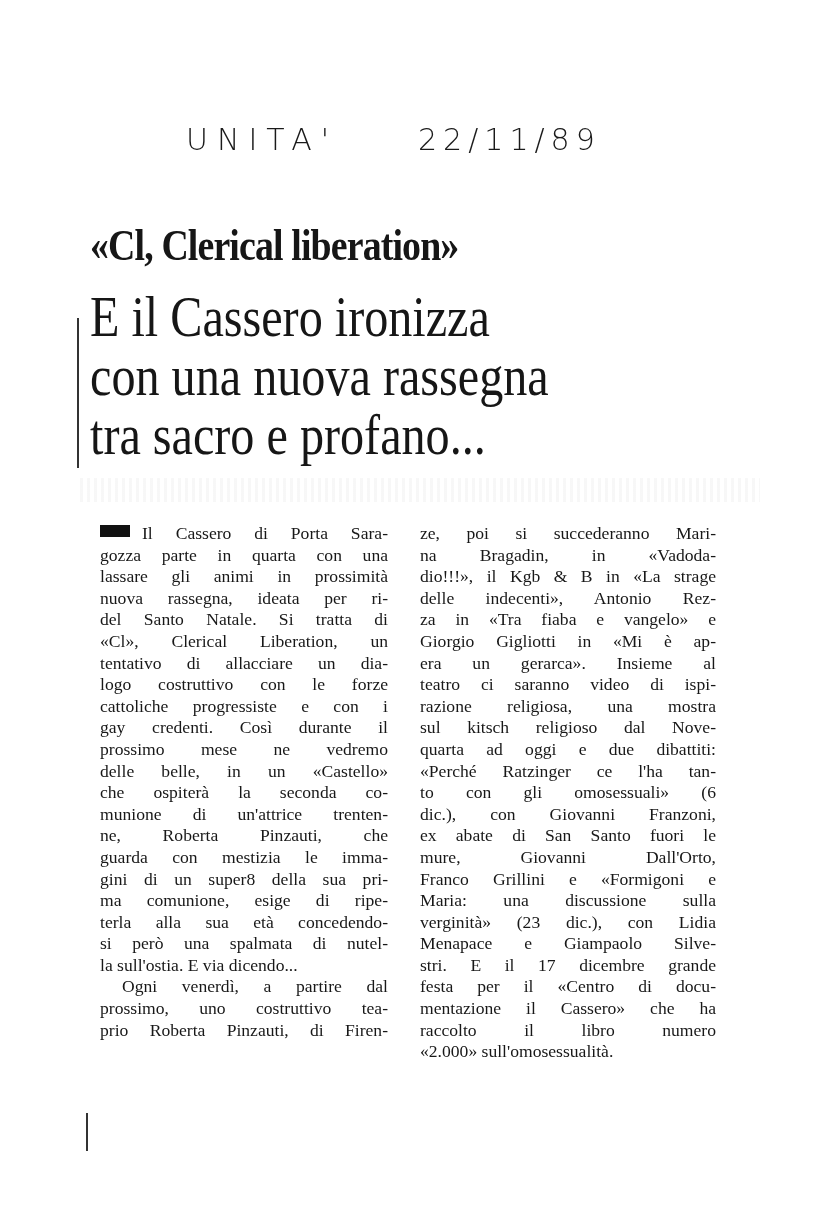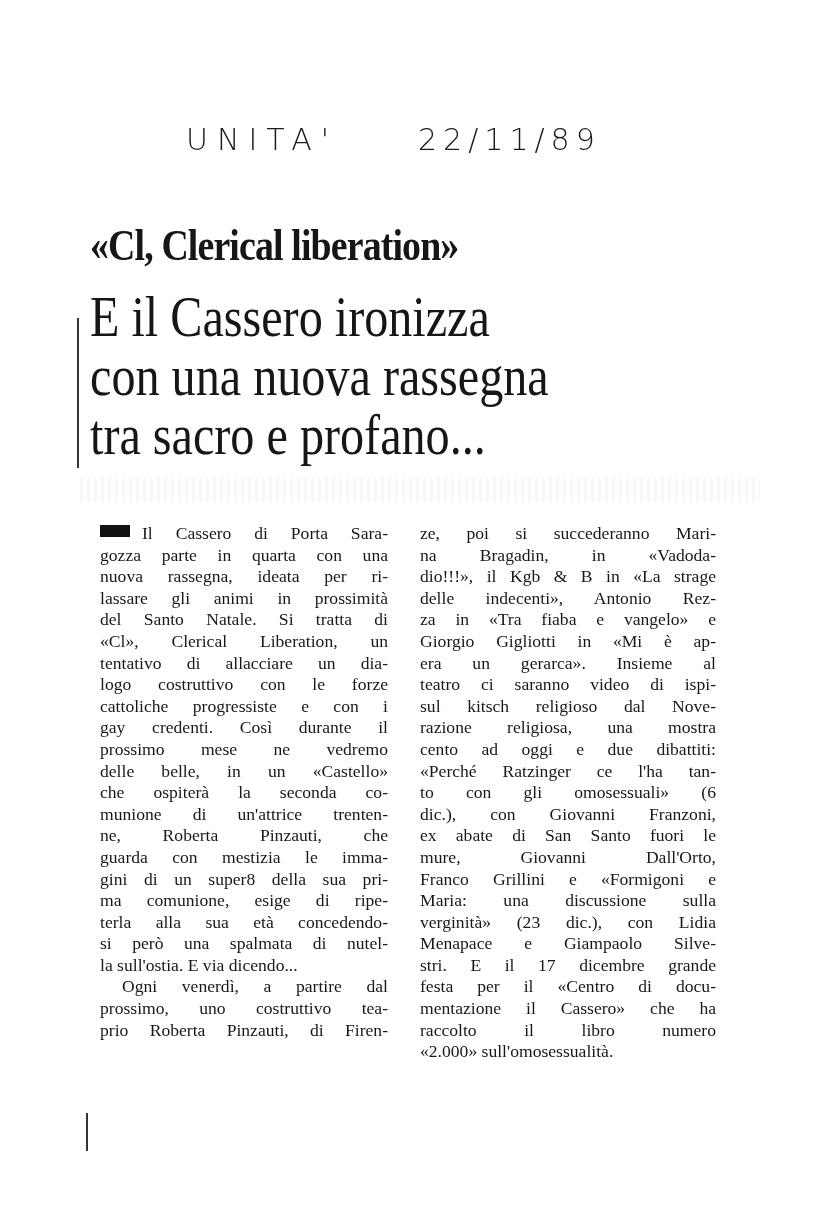--- a/index.html
+++ b/index.html
@@ -65,22 +65,22 @@
   <div>E il Cassero ironizza</div>
   <div>con una nuova rassegna</div>
   <div>tra sacro e profano...</div>
 </div>
 
 <div class="ghost"></div>
 
 <div class="col col-left">
   <span class="line"><span class="bullet"></span><span>Il Cassero di Porta Sara-</span></span>
   <span class="line">gozza parte in quarta con una</span>
+  <span class="line">lassare gli animi in prossimità</span>
   <span class="line">nuova rassegna, ideata per ri-</span>
-  <span class="line">lassare gli animi in prossimità</span>
   <span class="line">del Santo Natale. Si tratta di</span>
   <span class="line">«Cl», Clerical Liberation, un</span>
   <span class="line">tentativo di allacciare un dia-</span>
   <span class="line">logo costruttivo con le forze</span>
   <span class="line">cattoliche progressiste e con i</span>
   <span class="line">gay credenti. Così durante il</span>
   <span class="line">prossimo mese ne vedremo</span>
   <span class="line">delle belle, in un «Castello»</span>
   <span class="line">che ospiterà la seconda co-</span>
   <span class="line">munione di un'attrice trenten-</span>
@@ -100,23 +100,23 @@
 
 <div class="col col-right">
   <span class="line">ze, poi si succederanno Mari-</span>
   <span class="line">na Bragadin, in «Vadoda-</span>
   <span class="line">dio!!!», il Kgb &amp; B in «La strage</span>
   <span class="line">delle indecenti», Antonio Rez-</span>
   <span class="line">za in «Tra fiaba e vangelo» e</span>
   <span class="line">Giorgio Gigliotti in «Mi è ap-</span>
   <span class="line">era un gerarca». Insieme al</span>
   <span class="line">teatro ci saranno video di ispi-</span>
+  <span class="line">razione religiosa, una mostra</span>
   <span class="line">sul kitsch religioso dal Nove-</span>
-  <span class="line">razione religiosa, una mostra</span>
-  <span class="line">cento ad oggi e due dibattiti:</span>
+  <span class="line">quarta ad oggi e due dibattiti:</span>
   <span class="line">«Perché Ratzinger ce l'ha tan-</span>
   <span class="line">to con gli omosessuali» (6</span>
   <span class="line">dic.), con Giovanni Franzoni,</span>
   <span class="line">ex abate di San Santo fuori le</span>
   <span class="line">mure, Giovanni Dall'Orto,</span>
   <span class="line">Franco Grillini e «Formigoni e</span>
   <span class="line">Maria: una discussione sulla</span>
   <span class="line">verginità» (23 dic.), con Lidia</span>
   <span class="line">Menapace e Giampaolo Silve-</span>
   <span class="line">stri. E il 17 dicembre grande</span>

